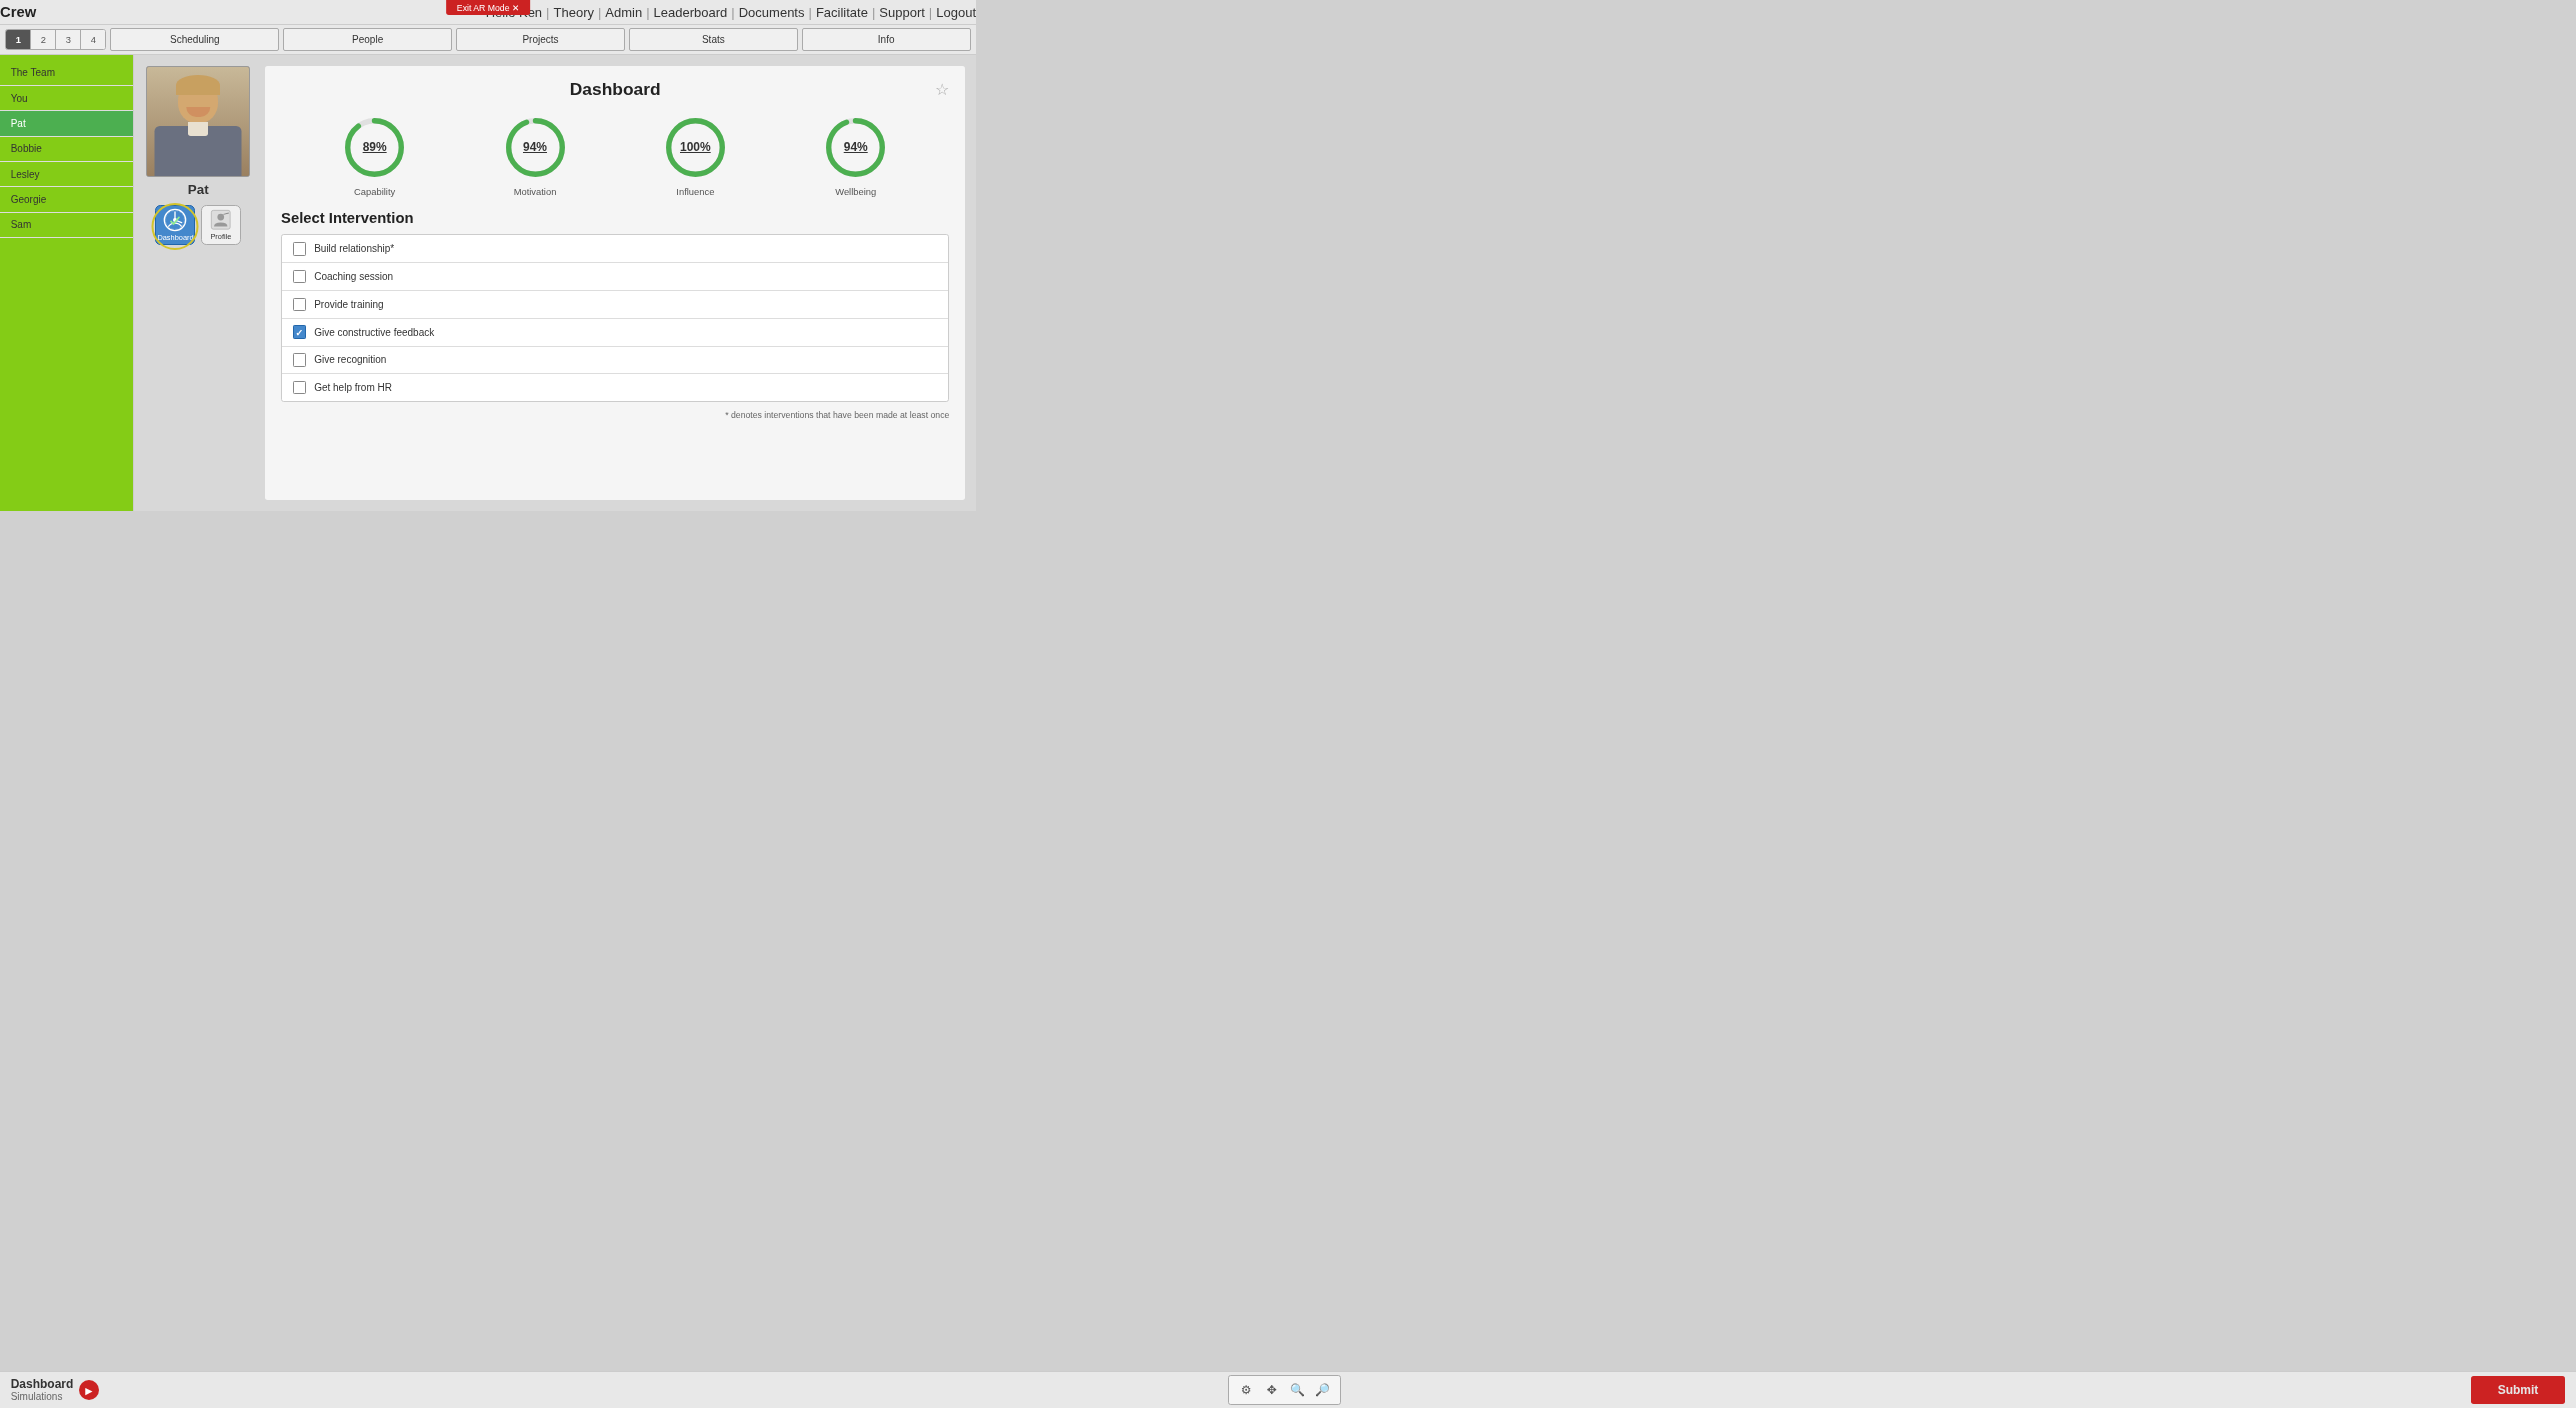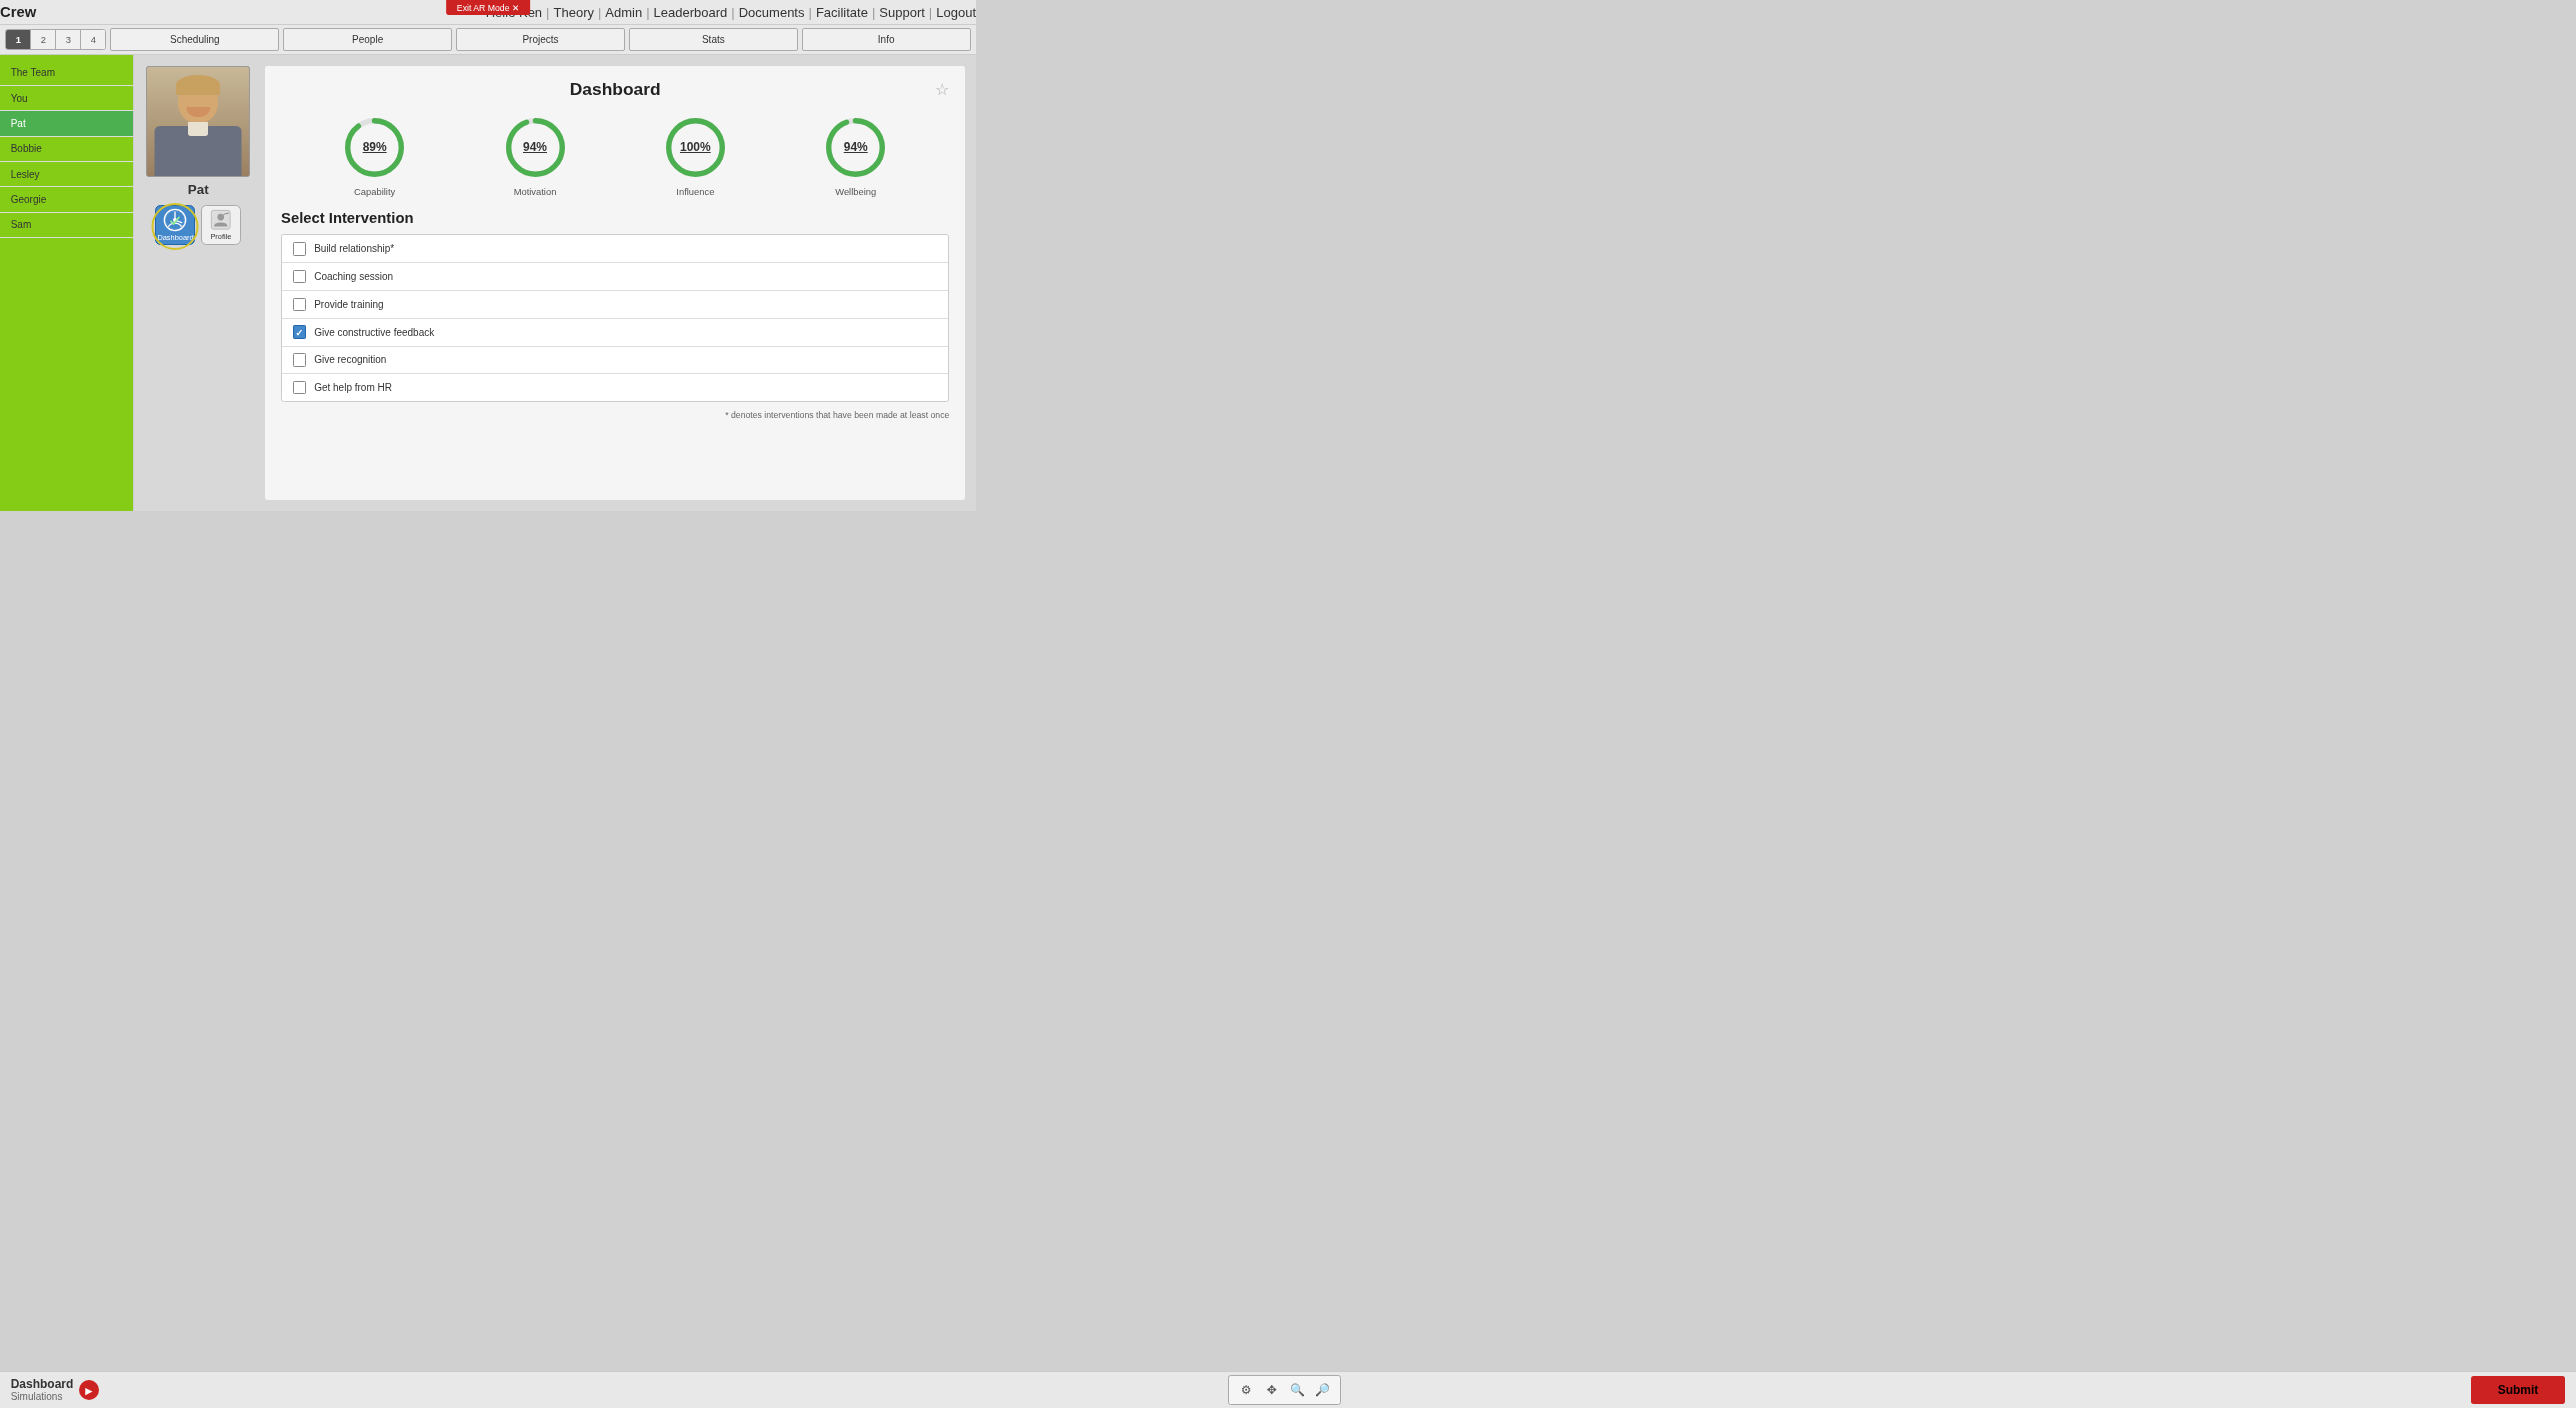--- a/index.html
+++ b/index.html
@@ -394,21 +394,21 @@
       display: flex;
       align-items: center;
       justify-content: center;
       cursor: pointer;
       color: #555;
       font-size: 12px;
       border-radius: 2px;
     }
     .submit-btn {
       background: #cc2222;
-      color: #000000;
+      color: #e5e5e5;
       border: none;
       padding: 6.7px 27px;
       font-size: 12px;
       font-weight: bold;
       cursor: pointer;
       border-radius: 2.7px;
     }
   </style>
 </head>
 <body>

